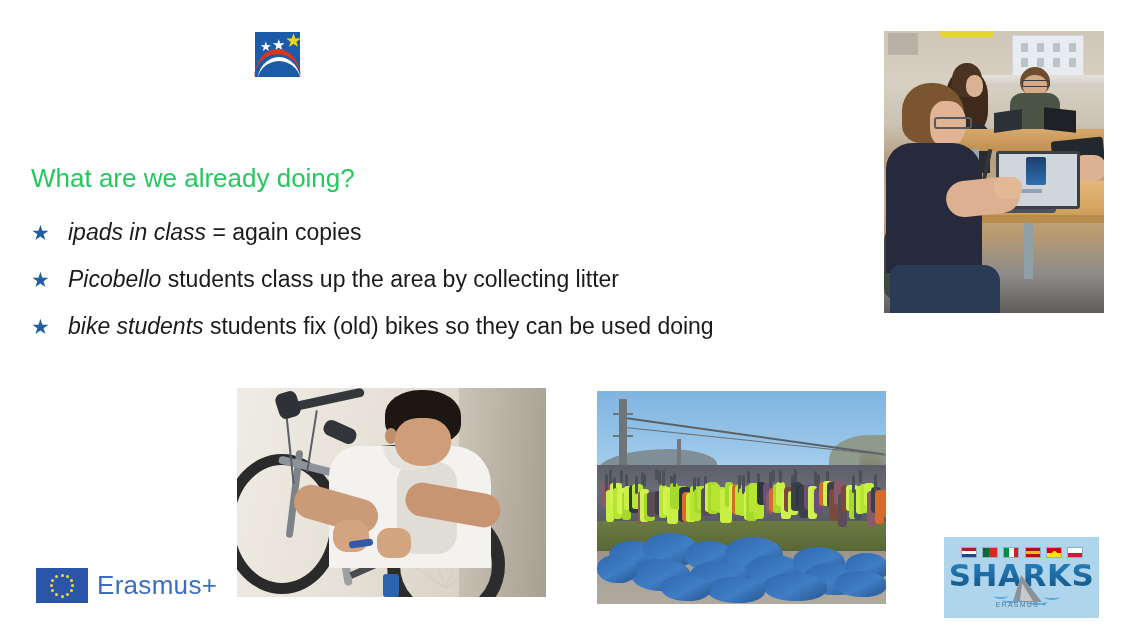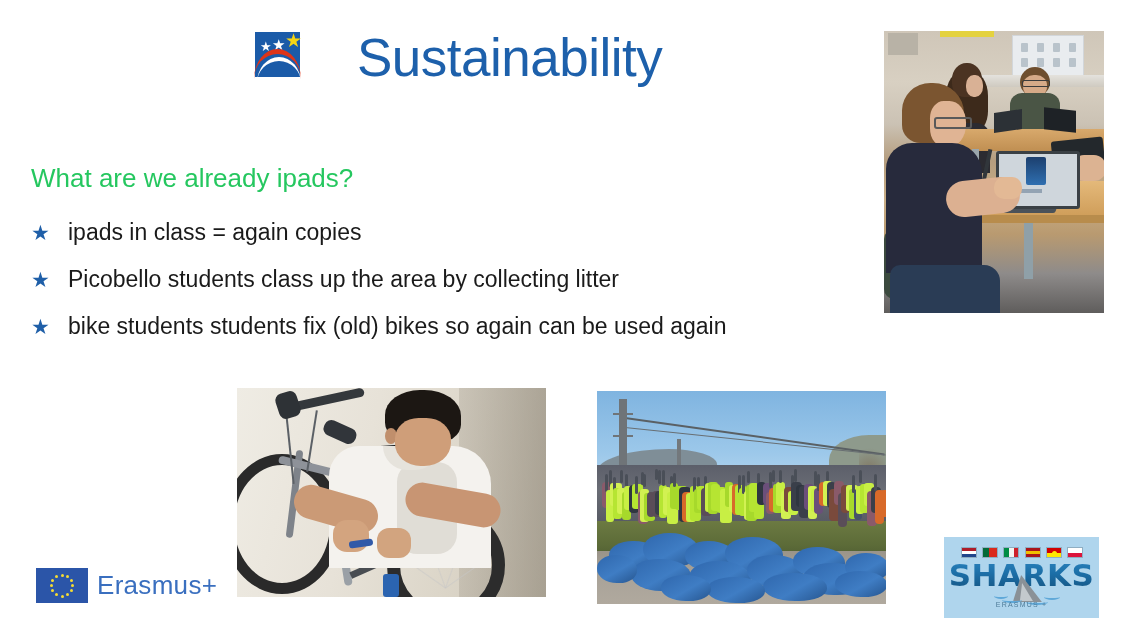--- a/index.html
+++ b/index.html
@@ -105,20 +105,21 @@
     white-space: nowrap;
   }
   .bullet-star {
     flex: 0 0 auto;
     width: 37px;
     color: #1F5FA8;
     font-size: 21px;
     line-height: 1;
   }
   .bullet-em {
+    font-style: italic;
   }
   .bullet-rest {
     font-style: normal;
   }
 
   
   .photo {
     position: absolute;
     overflow: hidden;
     background: #ddd;
@@ -520,37 +521,36 @@
 
   <div id="title-block">
     <div id="slide-logo">
       <div class="logo-sq"></div>
       <div class="st st1">★</div>
       <div class="st st2">★</div>
       <div class="st st3">★</div>
       <div class="arc-red"></div>
       <div class="arc-white"></div>
     </div>
-    <div id="slide-title">Sustainability</div>
   </div>
 
-  <div id="heading">What are we already ipads?</div>
+  <div id="heading">What are we already doing?</div>
 
   <div id="bullet-list">
     <div class="bullet-row">
       <span class="bullet-star">★</span>
       <span><span class="bullet-em">ipads in class</span><span class="bullet-rest"> = again copies</span></span>
     </div>
     <div class="bullet-row">
       <span class="bullet-star">★</span>
       <span><span class="bullet-em">Picobello</span><span class="bullet-rest"> students class up the area by collecting litter</span></span>
     </div>
     <div class="bullet-row">
       <span class="bullet-star">★</span>
-      <span><span class="bullet-em">bike students</span><span class="bullet-rest"> students fix (old) bikes so again can be used again</span></span>
+      <span><span class="bullet-em">bike students</span><span class="bullet-rest"> students fix (old) bikes so they can be used doing</span></span>
     </div>
   </div>
 
   <div class="photo" id="photo-classroom">
     <div class="inner">
       <div class="lyr bg"></div>
       <div class="lyr pic-left"></div>
       <div class="lyr yellowbar"></div>
       <div class="lyr wall-poster">
         <div class="dot" style="left:8px;top:7px"></div>

